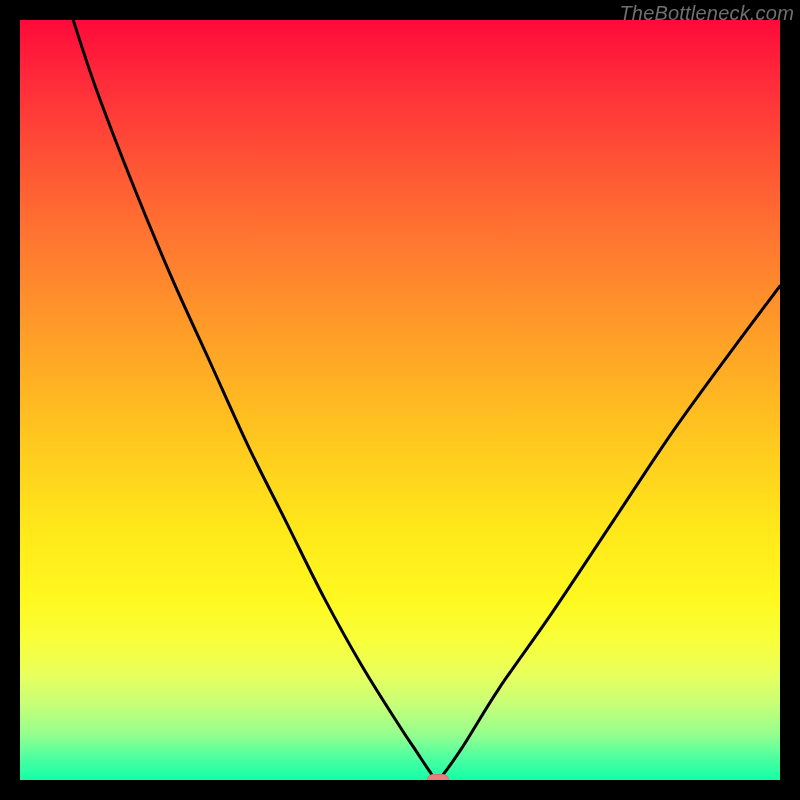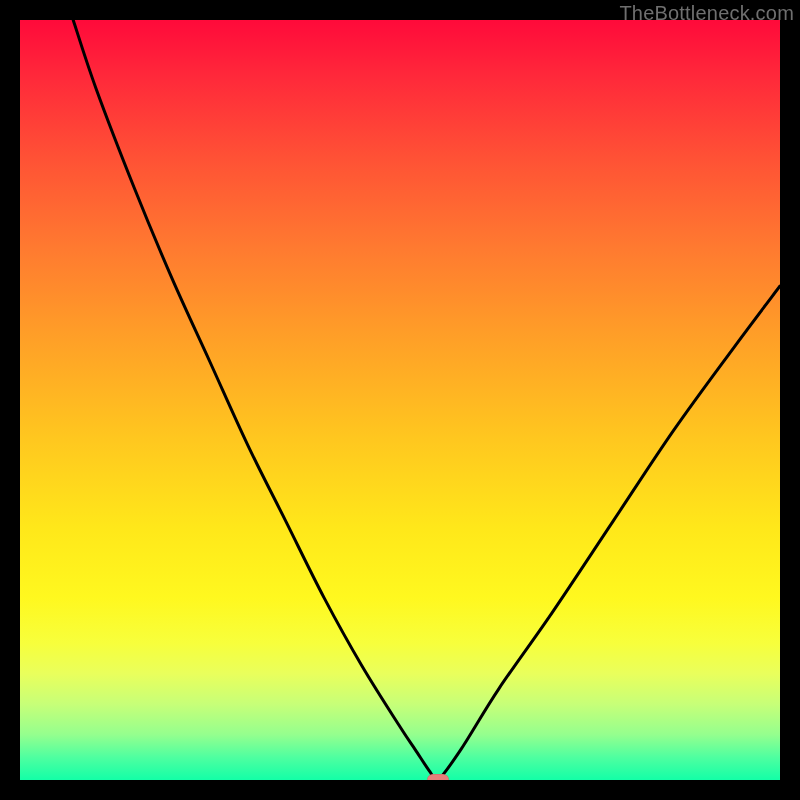--- a/index.html
+++ b/index.html
@@ -47,20 +47,21 @@
     );
   }
   .watermark {
     position: absolute;
     top: 2px;
     right: 6px;
     color: #6f6f6f;
     font-size: 20px;
     letter-spacing: 0.2px;
     font-weight: 400;
+    font-style: italic;
   }
   .curve-svg {
     position: absolute;
     left: 0; top: 0;
     width: 760px;
     height: 760px;
     pointer-events: none;
   }
   .marker {
     position: absolute;

